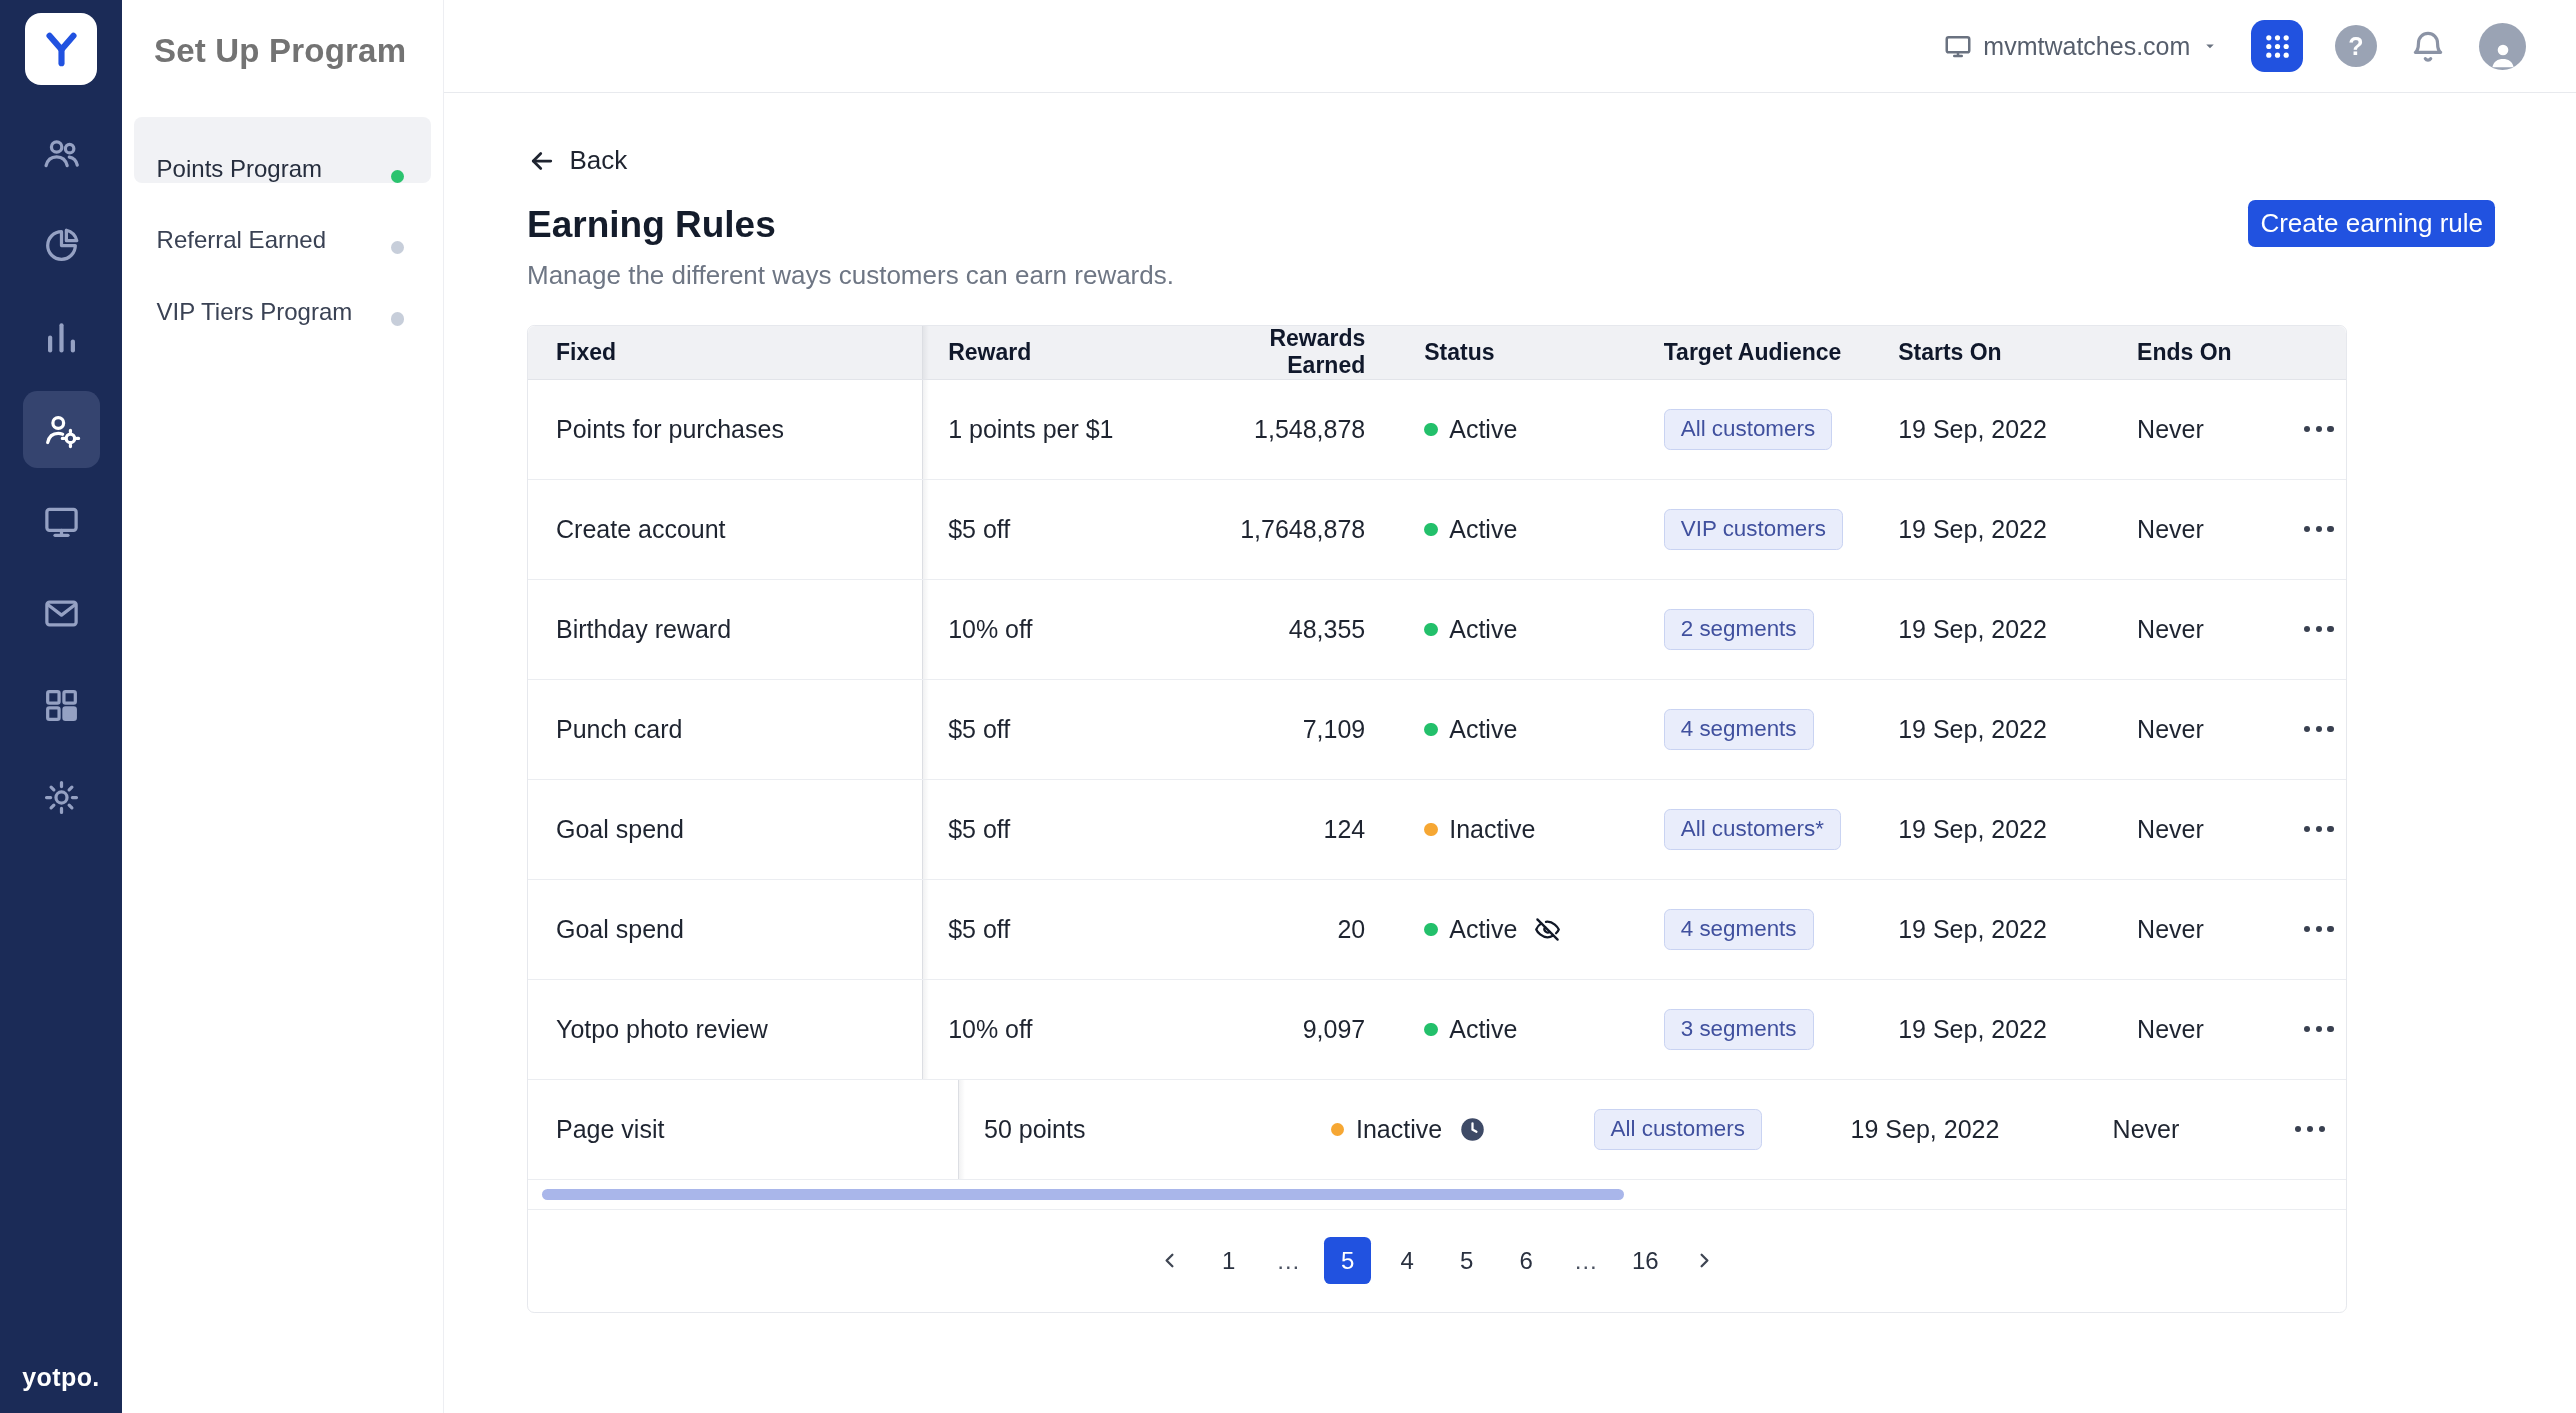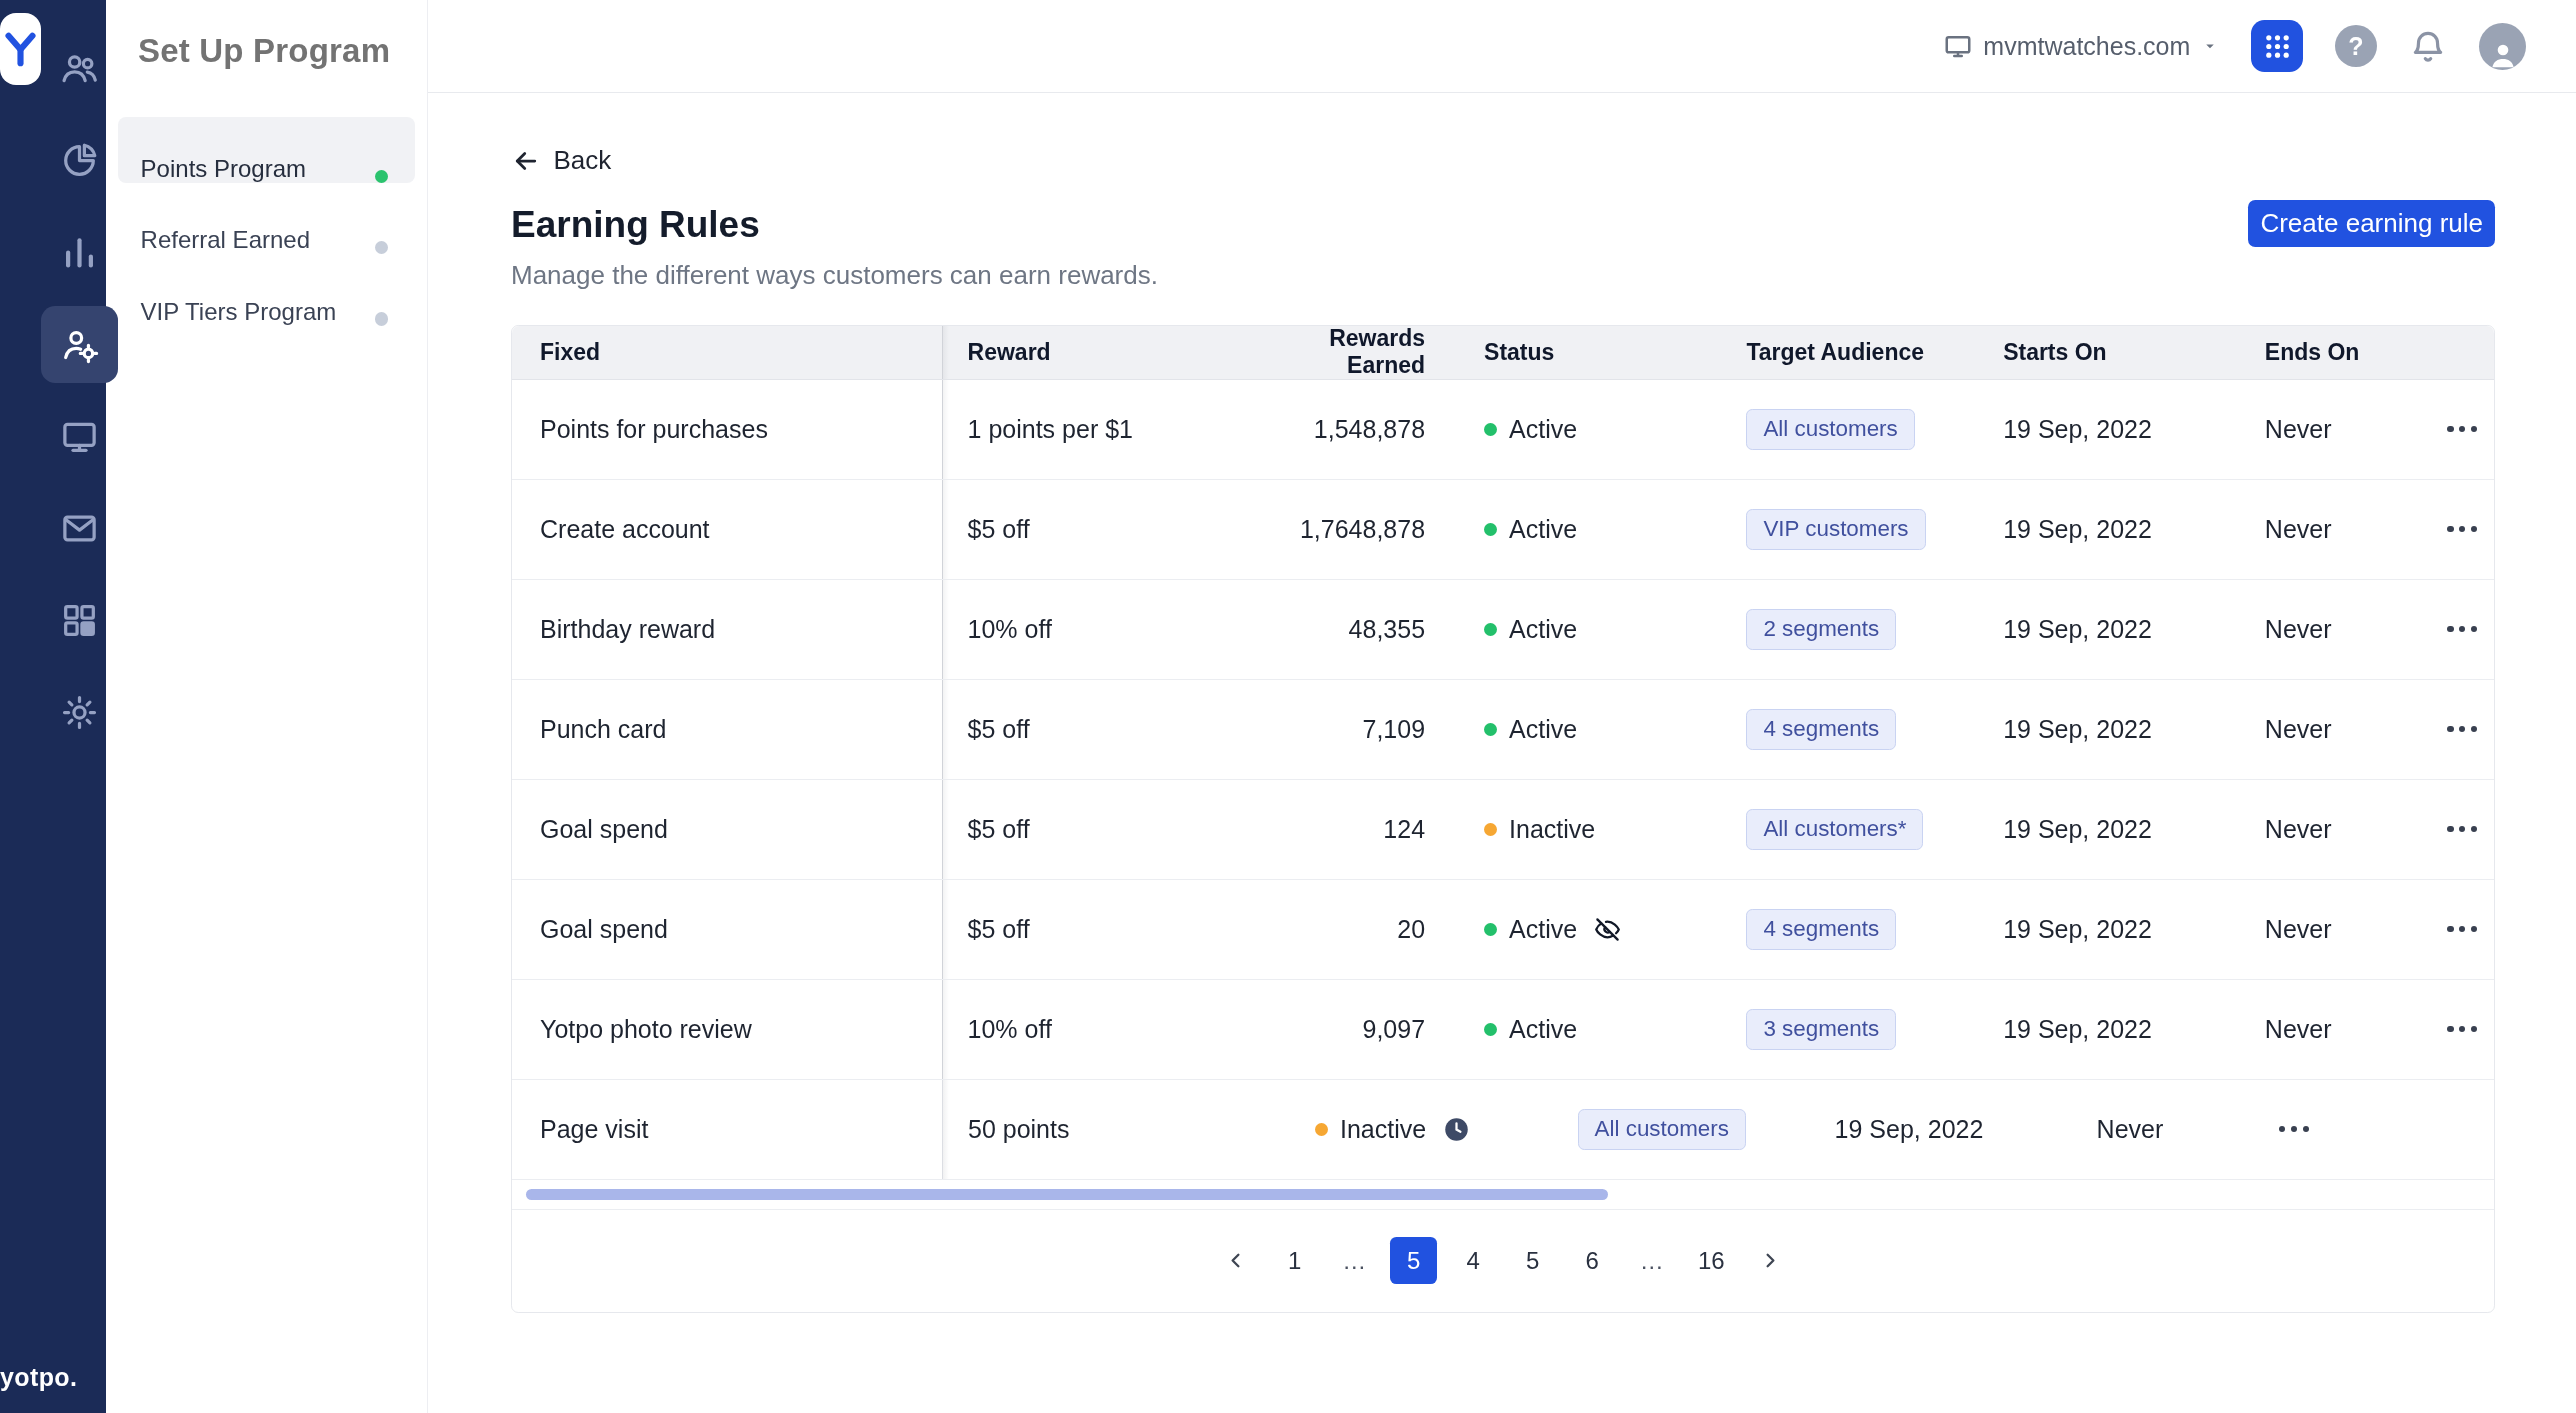--- a/index.html
+++ b/index.html
@@ -6,21 +6,21 @@
   html,body { width: 2576px; height: 1413px; }
   body {
     font-family: "Liberation Sans", sans-serif;
     background: #ffffff;
     display: flex;
     overflow: hidden;
     color: #1E2430;
   }
 
   
-  .dark-sidebar { width: 106px; background: #1B2B57; flex-shrink: 0; display: flex; flex-direction: row; position: relative; }
+  .dark-sidebar { width: 122px; background: #1B2B57; flex-shrink: 0; display: flex; flex-direction: column; align-items: center; position: relative; }
   .logo-tile { width: 72px; height: 72px; background: #fff; border-radius: 16px; margin-top: 13.4px; display: flex; align-items: center; justify-content: center; cursor: pointer; }
   .appnav { margin-top: 30px; display: flex; flex-direction: column; gap: 15px; }
   .appnav-item { width: 77px; height: 77px; border-radius: 14.3px; display: flex; align-items: center; justify-content: center; color: #95A1C3; cursor: pointer; }
   .appnav-item.active { background: #35446F; color: #ffffff; }
   .appnav-item svg { width: 39px; height: 39px; }
   .wordmark { position: absolute; bottom: 21.5px; color: #fff; font-weight: bold; font-size: 25px; letter-spacing: 0.4px; }
 
   
   .program-sidebar { width: 322px; background: #fff; border-right: 0.9px solid #EDEEF2; flex-shrink: 0; }
   .program-title { font-size: 33px; font-weight: 700; color: #737373; margin: 32px 0 0 32px; letter-spacing: 0.2px; }
@@ -40,21 +40,21 @@
   .avatar { width: 47px; height: 47px; border-radius: 50%; background: #9AA3B4; border: none; display: flex; align-items: flex-end; justify-content: center; overflow: hidden; cursor: pointer; }
 
   .content { padding: 34px 81px 0 83px; }
   .back { display: inline-flex; align-items: center; gap: 12.5px; font-size: 26px; color: #1F2430; cursor: pointer; margin-top: 18px; background: none; border: none; font-family: inherit; }
   .page-head { position: relative; margin-top: 25px; }
   .page-title { font-size: 37px; font-weight: 700; color: #141C2B; }
   .page-sub { font-size: 26px; color: #6E7684; margin-top: 14.3px; }
   .create-btn { position: absolute; right: 0; top: -3.6px; height: 47px; padding: 0 12px; background: #2152E0; color: #fff; font-size: 26px; border: none; border-radius: 7.2px; cursor: pointer; font-family: inherit; margin-left: 14px; }
 
   
-  .table-card { margin-top: 34px; border: 0.9px solid #E6E8ED; border-radius: 7.2px; width: 1984px; background: #fff; }
+  .table-card { margin-top: 34px; border: 0.9px solid #E6E8ED; border-radius: 7.2px; width: 1820px; background: #fff; }
   .thead { display: flex; height: 54px; background: #F0F1F4; border-bottom: 0.9px solid #E2E4E9; align-items: center; font-size: 23px; font-weight: 700; color: #10182B; border-radius: 7.2px 7.2px 0 0; }
   .tr { display: flex; height: 100px; align-items: center; border-bottom: 0.9px solid #EBEDF1; font-size: 25px; color: #1E2430; background: #fff; }
   .td, .th { display: flex; align-items: center; height: 100%; }
   .c1 { width: 431px; padding-left: 28px; position: relative; border-right: 0.9px solid #DCDEE3; }
   .c1::after { content: ""; position: absolute; right: -7.2px; top: 0; bottom: 0; width: 6.3px; background: linear-gradient(90deg, rgba(16,24,40,.06), rgba(16,24,40,0)); pointer-events: none; }
   .c2 { width: 322px; padding-left: 25px; }
   .c3 { width: 170px; padding-right: 9px; justify-content: flex-end; text-align: right; }
   .c4 { width: 309px; padding-left: 50px; gap: 11.6px; }
   .c5 { width: 257px; padding-left: 3.6px; }
   .c6 { width: 262px; padding-left: 3.6px; }

